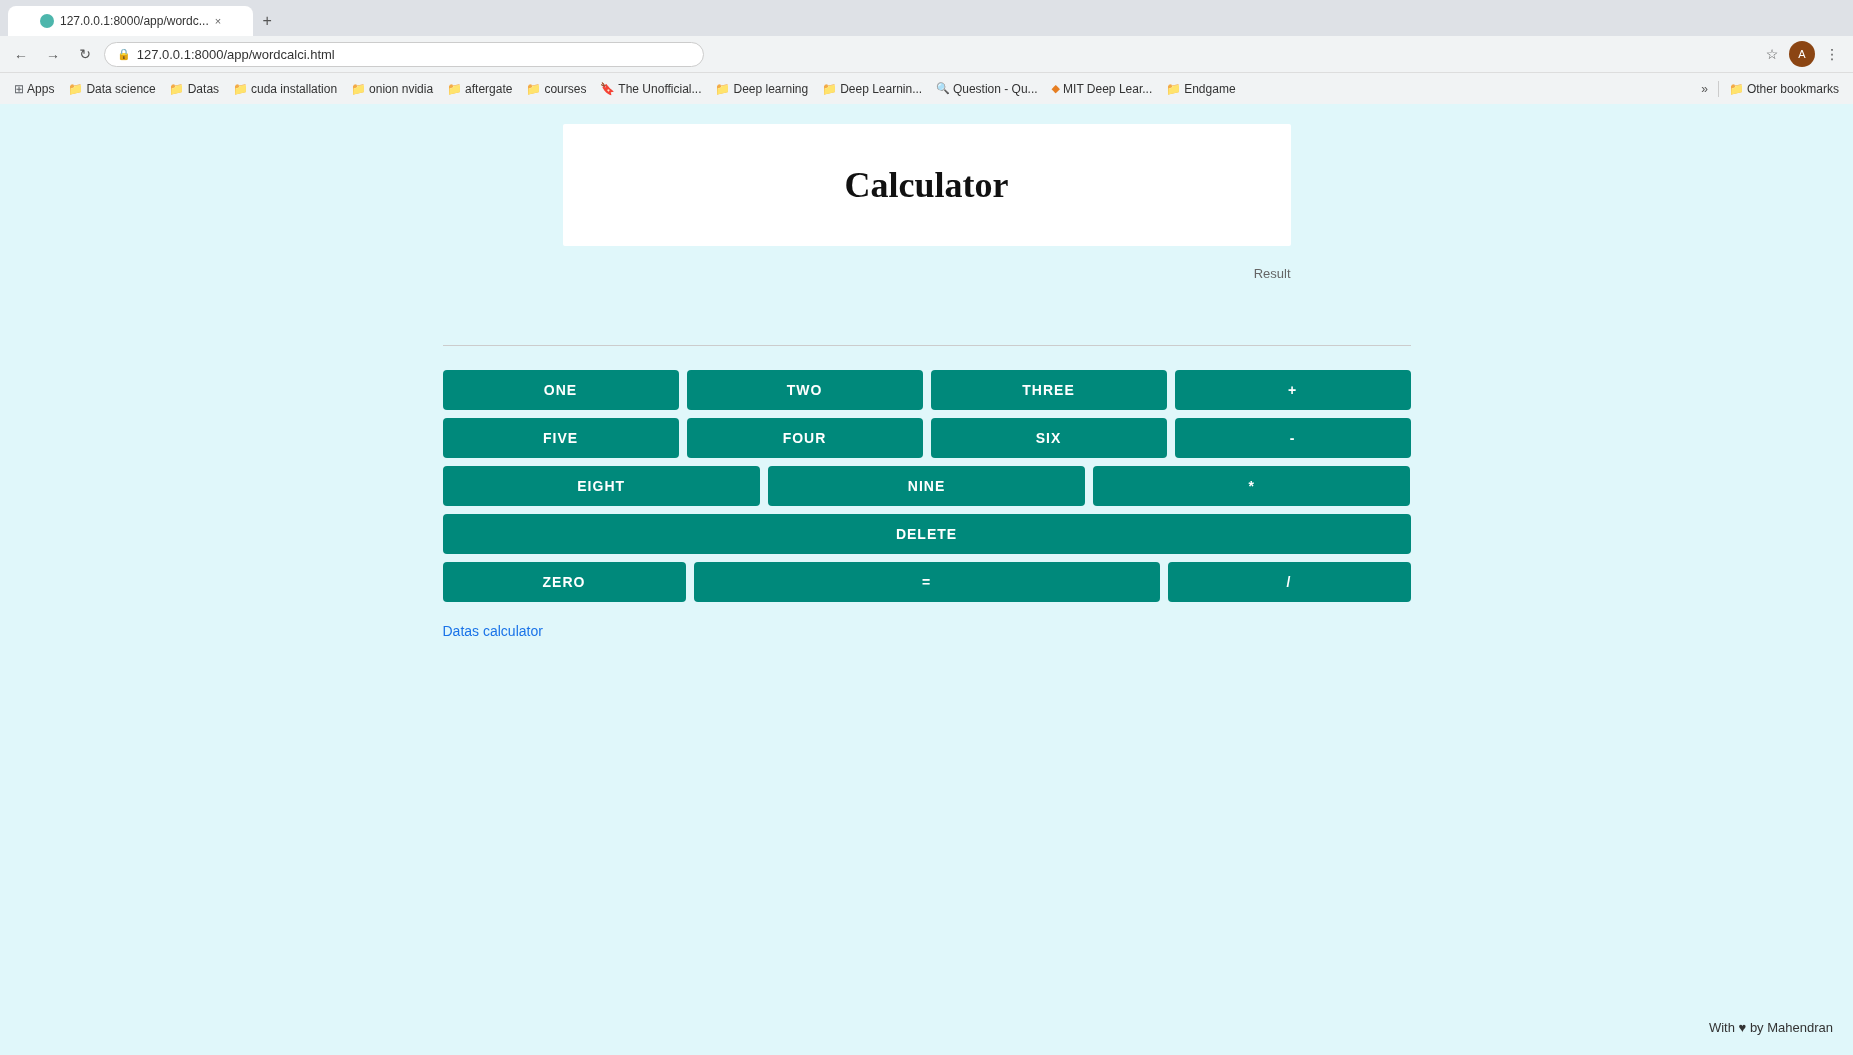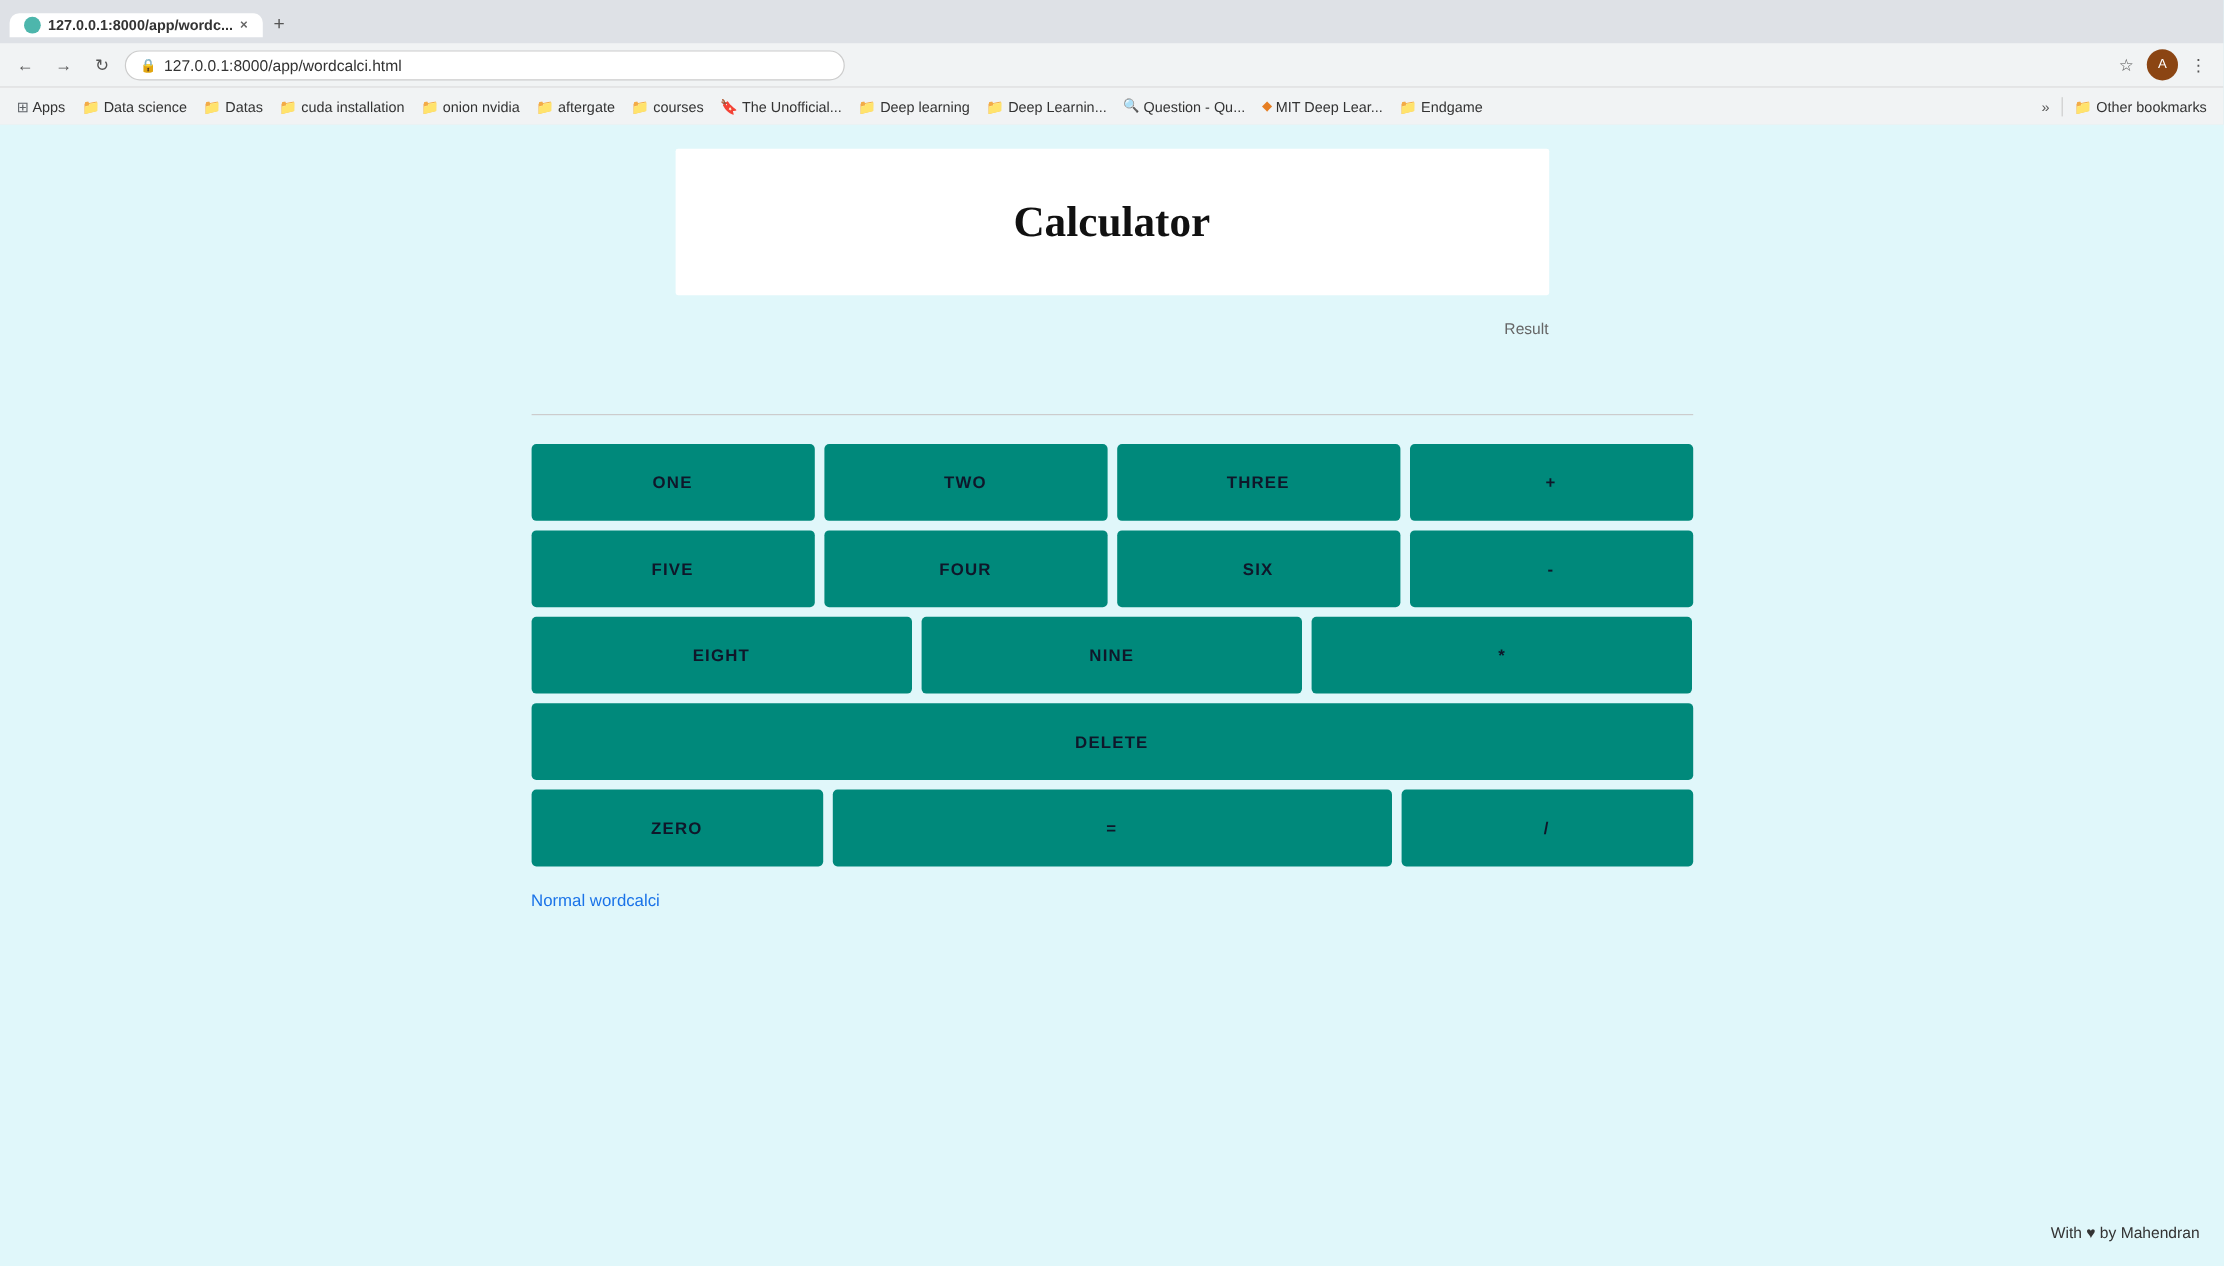--- a/index.html
+++ b/index.html
@@ -20,29 +20,28 @@
       display: flex;
       align-items: center;
       padding: 6px 8px 0 8px;
       background: #dee1e6;
       height: 36px;
     }
 
     .tab-active {
       background: #fff;
       border-radius: 8px 8px 0 0;
-      padding: 6px 12px;
+      padding: 6px 32px;
       display: flex;
       align-items: center;
       font-size: 12px;
       color: #333;
       gap: 6px;
       min-width: 180px;
-      height: 20px;
-      font-weight: bold;
+      height: 30px;
     }
 
     .tab-favicon {
       width: 14px;
       height: 14px;
       background: #4db6ac;
       border-radius: 50%;
       display: inline-block;
     }
 
@@ -253,24 +252,24 @@
       gap: 8px;
     }
 
     .button-row {
       display: flex;
       gap: 8px;
     }
 
     .calc-btn {
       background: #00897b;
-      color: #0f172a;
+      color: #ffffff;
       border: none;
       border-radius: 4px;
-      padding: 24px 10px;
+      padding: 12px 10px;
       font-size: 14px;
       font-weight: bold;
       letter-spacing: 1px;
       cursor: pointer;
       flex: 1;
       text-align: center;
       transition: background 0.15s;
     }
 
     .calc-btn.wide {
@@ -427,19 +426,19 @@
     </div>
 
     <div class="button-row">
       <button class="calc-btn">ZERO</button>
       <button class="calc-btn wide">=</button>
       <button class="calc-btn">/</button>
     </div>
   </div>
 
   <div class="normal-calc-link">
-    <a href="#">Normal wordcalci</a>
+    <a href="#">Datas calculator</a>
   </div>
 </div>
 
 <div style="position:fixed; bottom:20px; right:20px; font-size:13px; color:#333;">
   <span>With ♥ by Mahendran</span>
 </div>
 
 </body></html>

